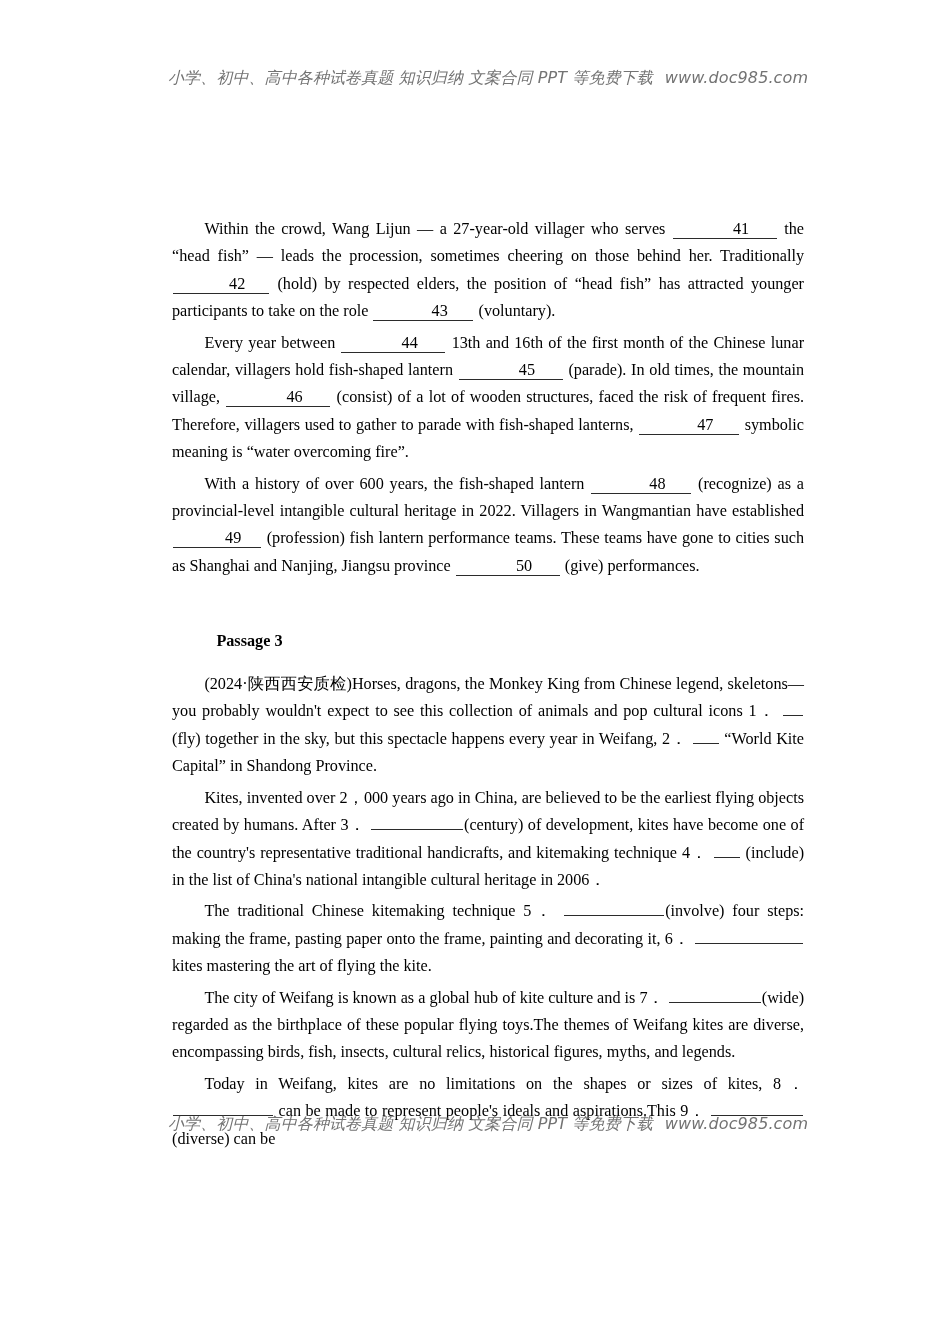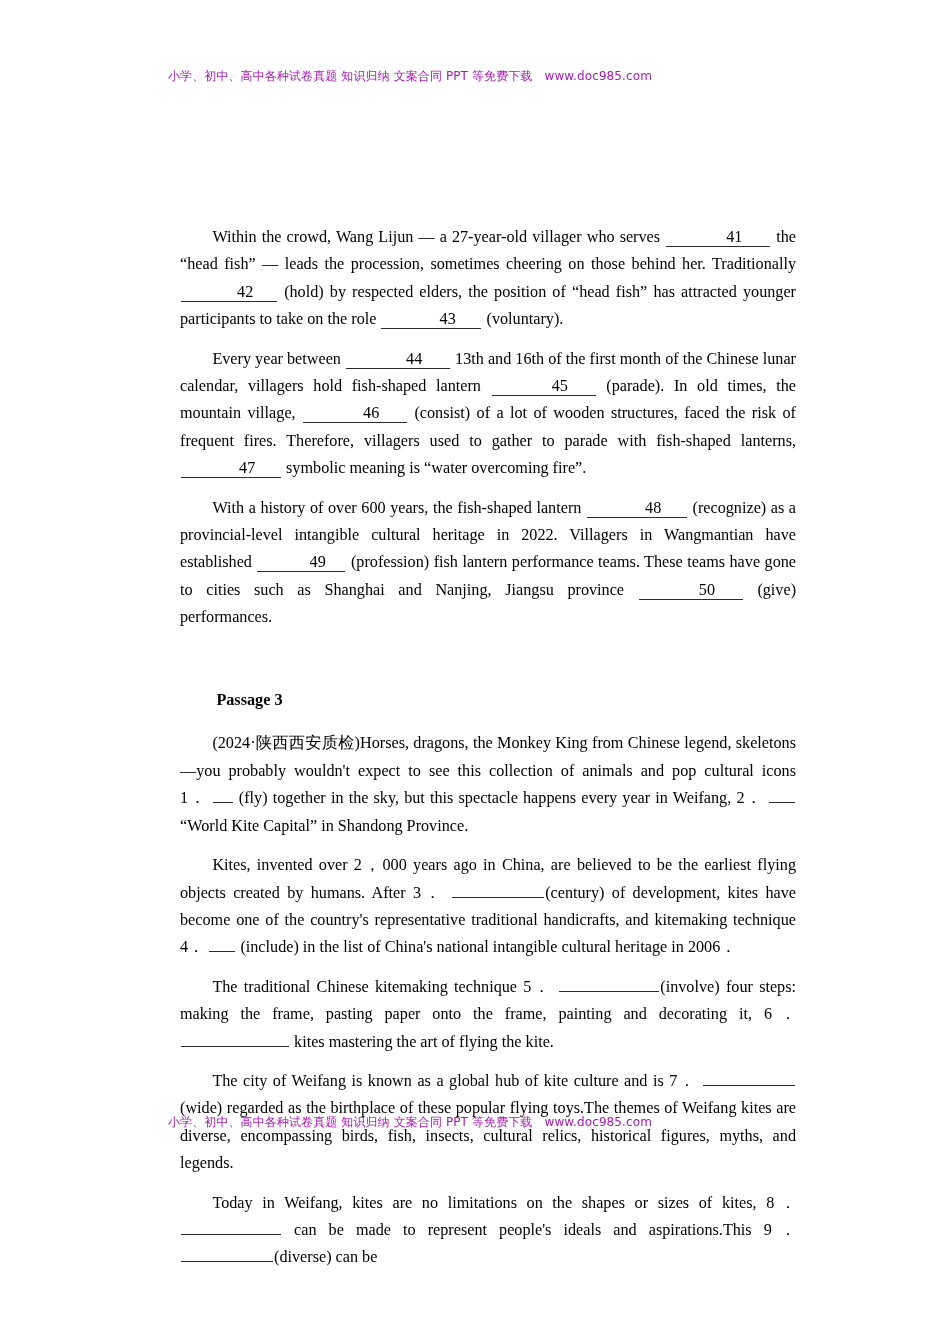--- a/index.html
+++ b/index.html
@@ -22,42 +22,43 @@
     width: 950px;
     height: 1344px;
   }
 
   
   .watermark {
     position: absolute;
     left: 168px;
     width: 640px;
     font-family: "DejaVu Sans", "Liberation Sans", sans-serif;
-    font-size: 12px;
+    font-size: 16px;
     letter-spacing: 0.1px;
-    color: #a21caf;
+    color: #737373;
     white-space: nowrap;
+    font-style: italic;
   }
   .watermark-top { top: 68px; }
   .watermark-bottom { top: 1114px; }
   .watermark .url {
     font-family: "DejaVu Sans", "Liberation Sans", sans-serif;
   }
   .watermark .gap { display: inline-block; width: 12px; }
 
   
   .body-text {
     position: absolute;
     left: 168px;
     top: 212px;
     width: 640px;
   }
 
   p.para {
-    margin: 12px;
+    margin: 4px;
     text-align: justify;
     text-justify: inter-word;
     font-size: 16.2px;
     line-height: 27.4px;
     text-indent: 2em;
   }
 
   p.heading {
     margin: 16px;
     font-size: 16.2px;

